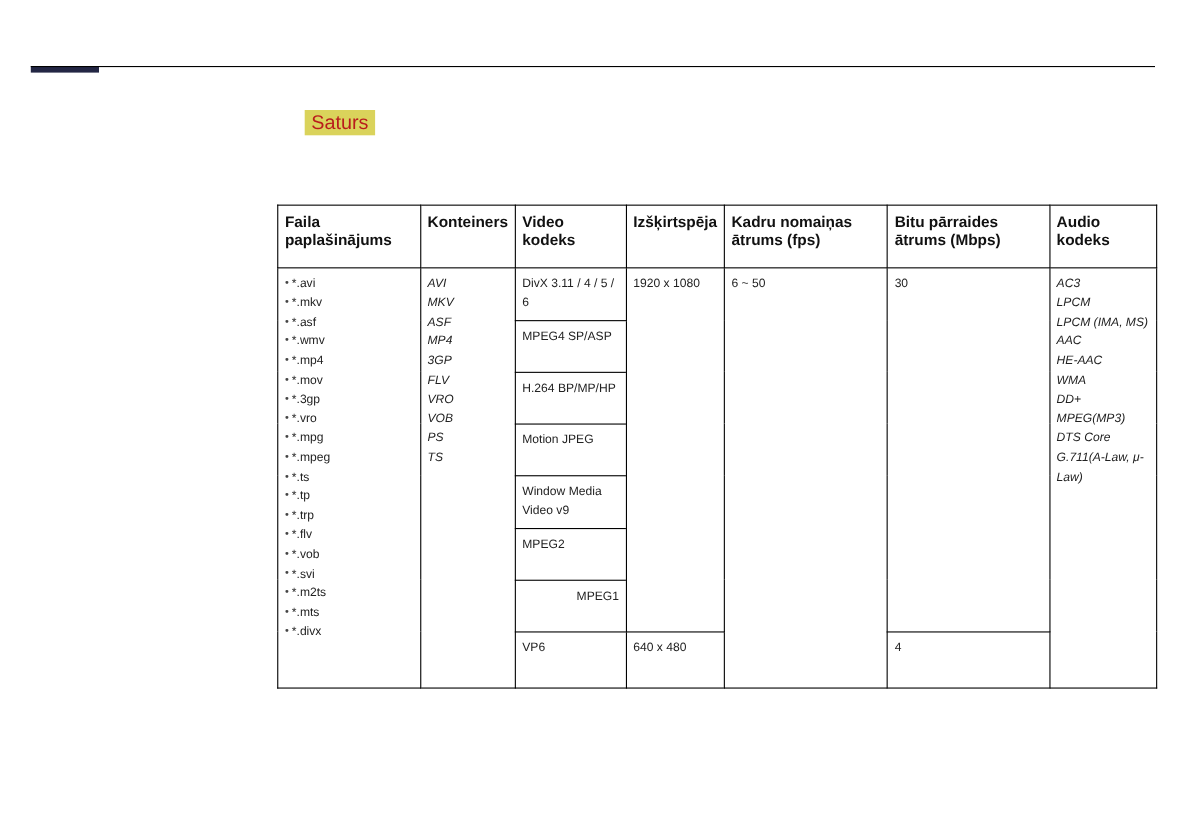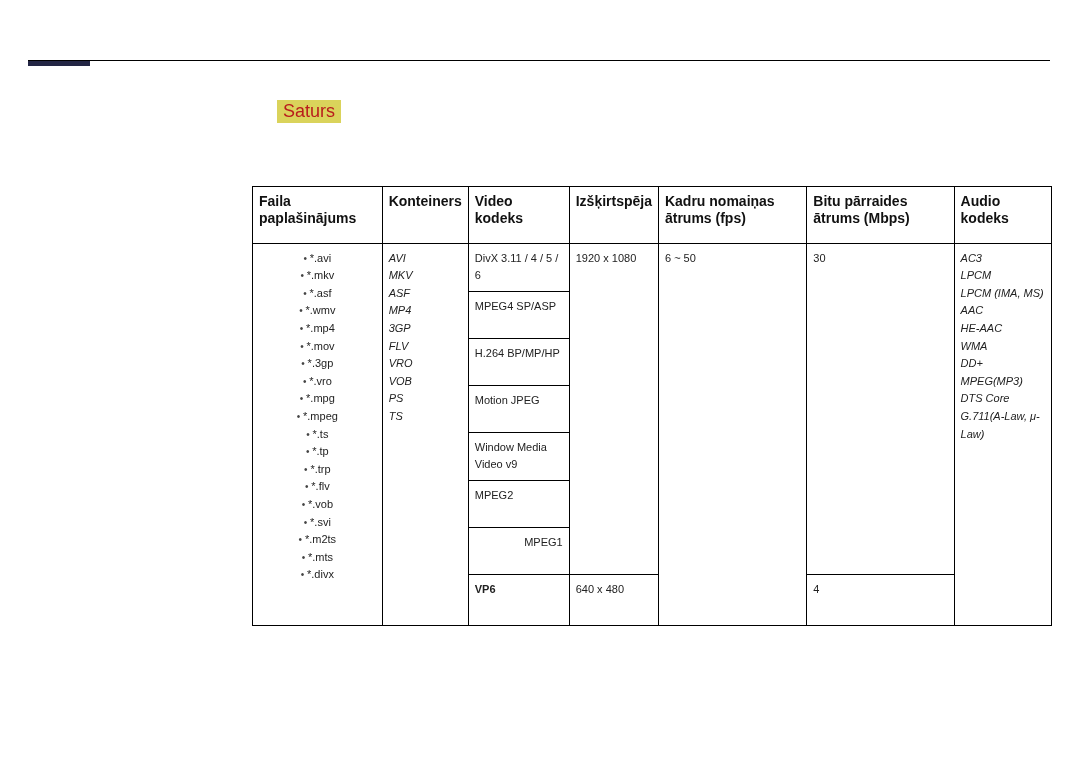--- a/index.html
+++ b/index.html
@@ -71,21 +71,20 @@
   ul.plain {
     list-style: none;
     margin: 0;
     padding: 0;
     font-style: italic;
   }
   .bullet-list {
     list-style: none;
     margin: 0;
     padding: 0;
-    text-align: center;
   }
   .bullet-list li::before {
     content: "• ";
     font-size: 10px;
     vertical-align: middle;
     color: #444;
   }
 </style>
 </head>
 <body>
@@ -179,19 +178,19 @@
       <tr>
           <td style="height:34px;">Window Media Video v9</td>
         </tr>
       <tr>
           <td style="height:34px;">MPEG2</td>
         </tr>
       <tr>
           <td style="height:34px;text-align:right;">MPEG1</td>
         </tr>
       <tr>
-        <td style="height:38px;font-weight:bold;">VP6</td>
+        <td style="height:38px;">VP6</td>
         <td>640 x 480</td>
         <td>4</td>
       </tr>
     </tbody>
   </table>
 </div>
 
 </body></html>

